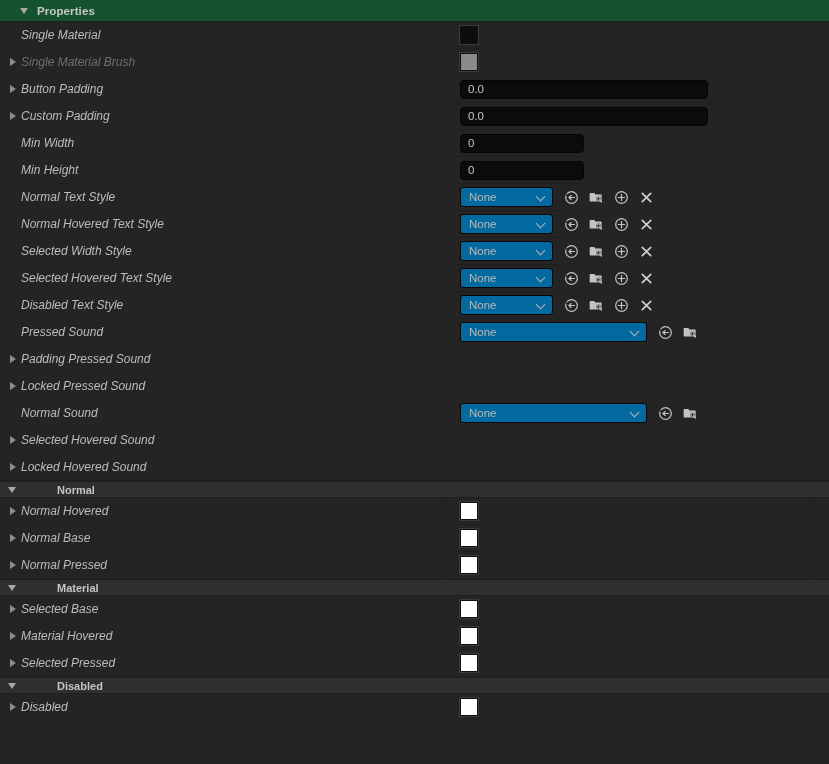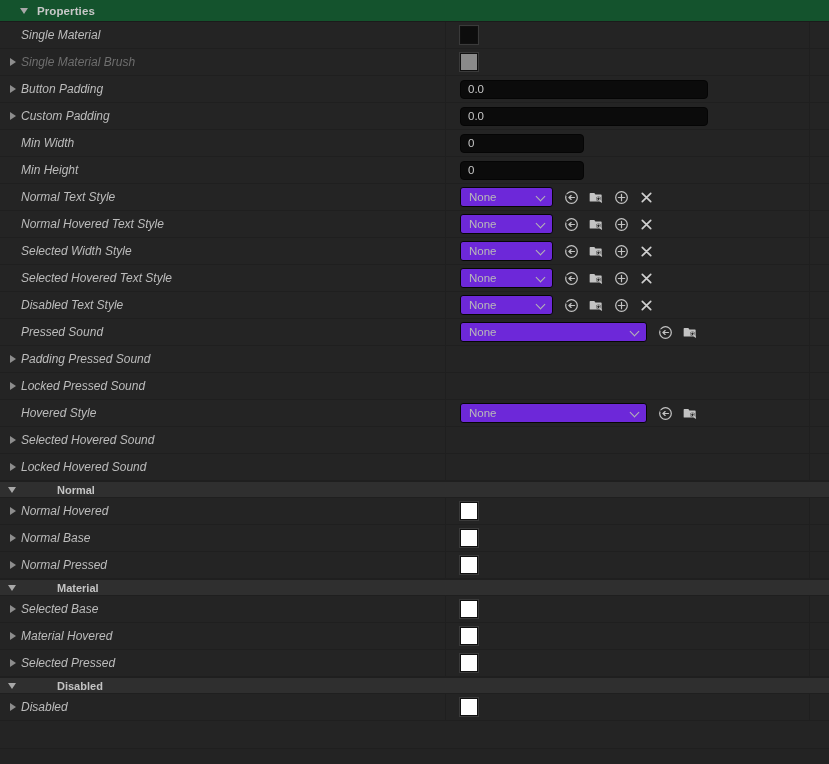--- a/index.html
+++ b/index.html
@@ -104,21 +104,21 @@
     display: flex; align-items: center;
     padding-left: 7px;
     font-size: 11.5px; color: #c6c6c6;
   }
   .numfield.wide { width: 248px; }
   .numfield.narrow { width: 124px; }
 
   
   .combo {
     height: 20px;
-    background: #6d28d9;
+    background: #0369a1;
     border: 1px solid #060606;
     border-radius: 3px;
     display: flex; align-items: center;
     justify-content: space-between;
     padding: 0 6px 0 8px;
     font-size: 11.5px; color: #b9b9b9;
   }
   .combo.sm { width: 93px; }
   .combo.lg { width: 187px; }
   .chev {
@@ -467,21 +467,21 @@
       <div class="row">
     <div class="row-name">
       <span class="tri collapsed"></span>
       <span class="row-label">Locked Pressed Sound</span>
     </div>
     <div class="row-value"></div>
   </div>
       <div class="row">
     <div class="row-name">
       <span class="tri none"></span>
-      <span class="row-label">Hovered Style</span>
+      <span class="row-label">Normal Sound</span>
     </div>
     <div class="row-value">
           <span class="combo lg">
                 <span>None</span>
                 <span class="chev"></span>
               </span>
           <span class="icons">
             <span class="icobtn">
               <svg width="15" height="15" viewBox="0 0 16 16">
     <circle cx="8" cy="8" r="6.2" fill="none" stroke="#c3c3c3" stroke-width="1.3"></circle>

